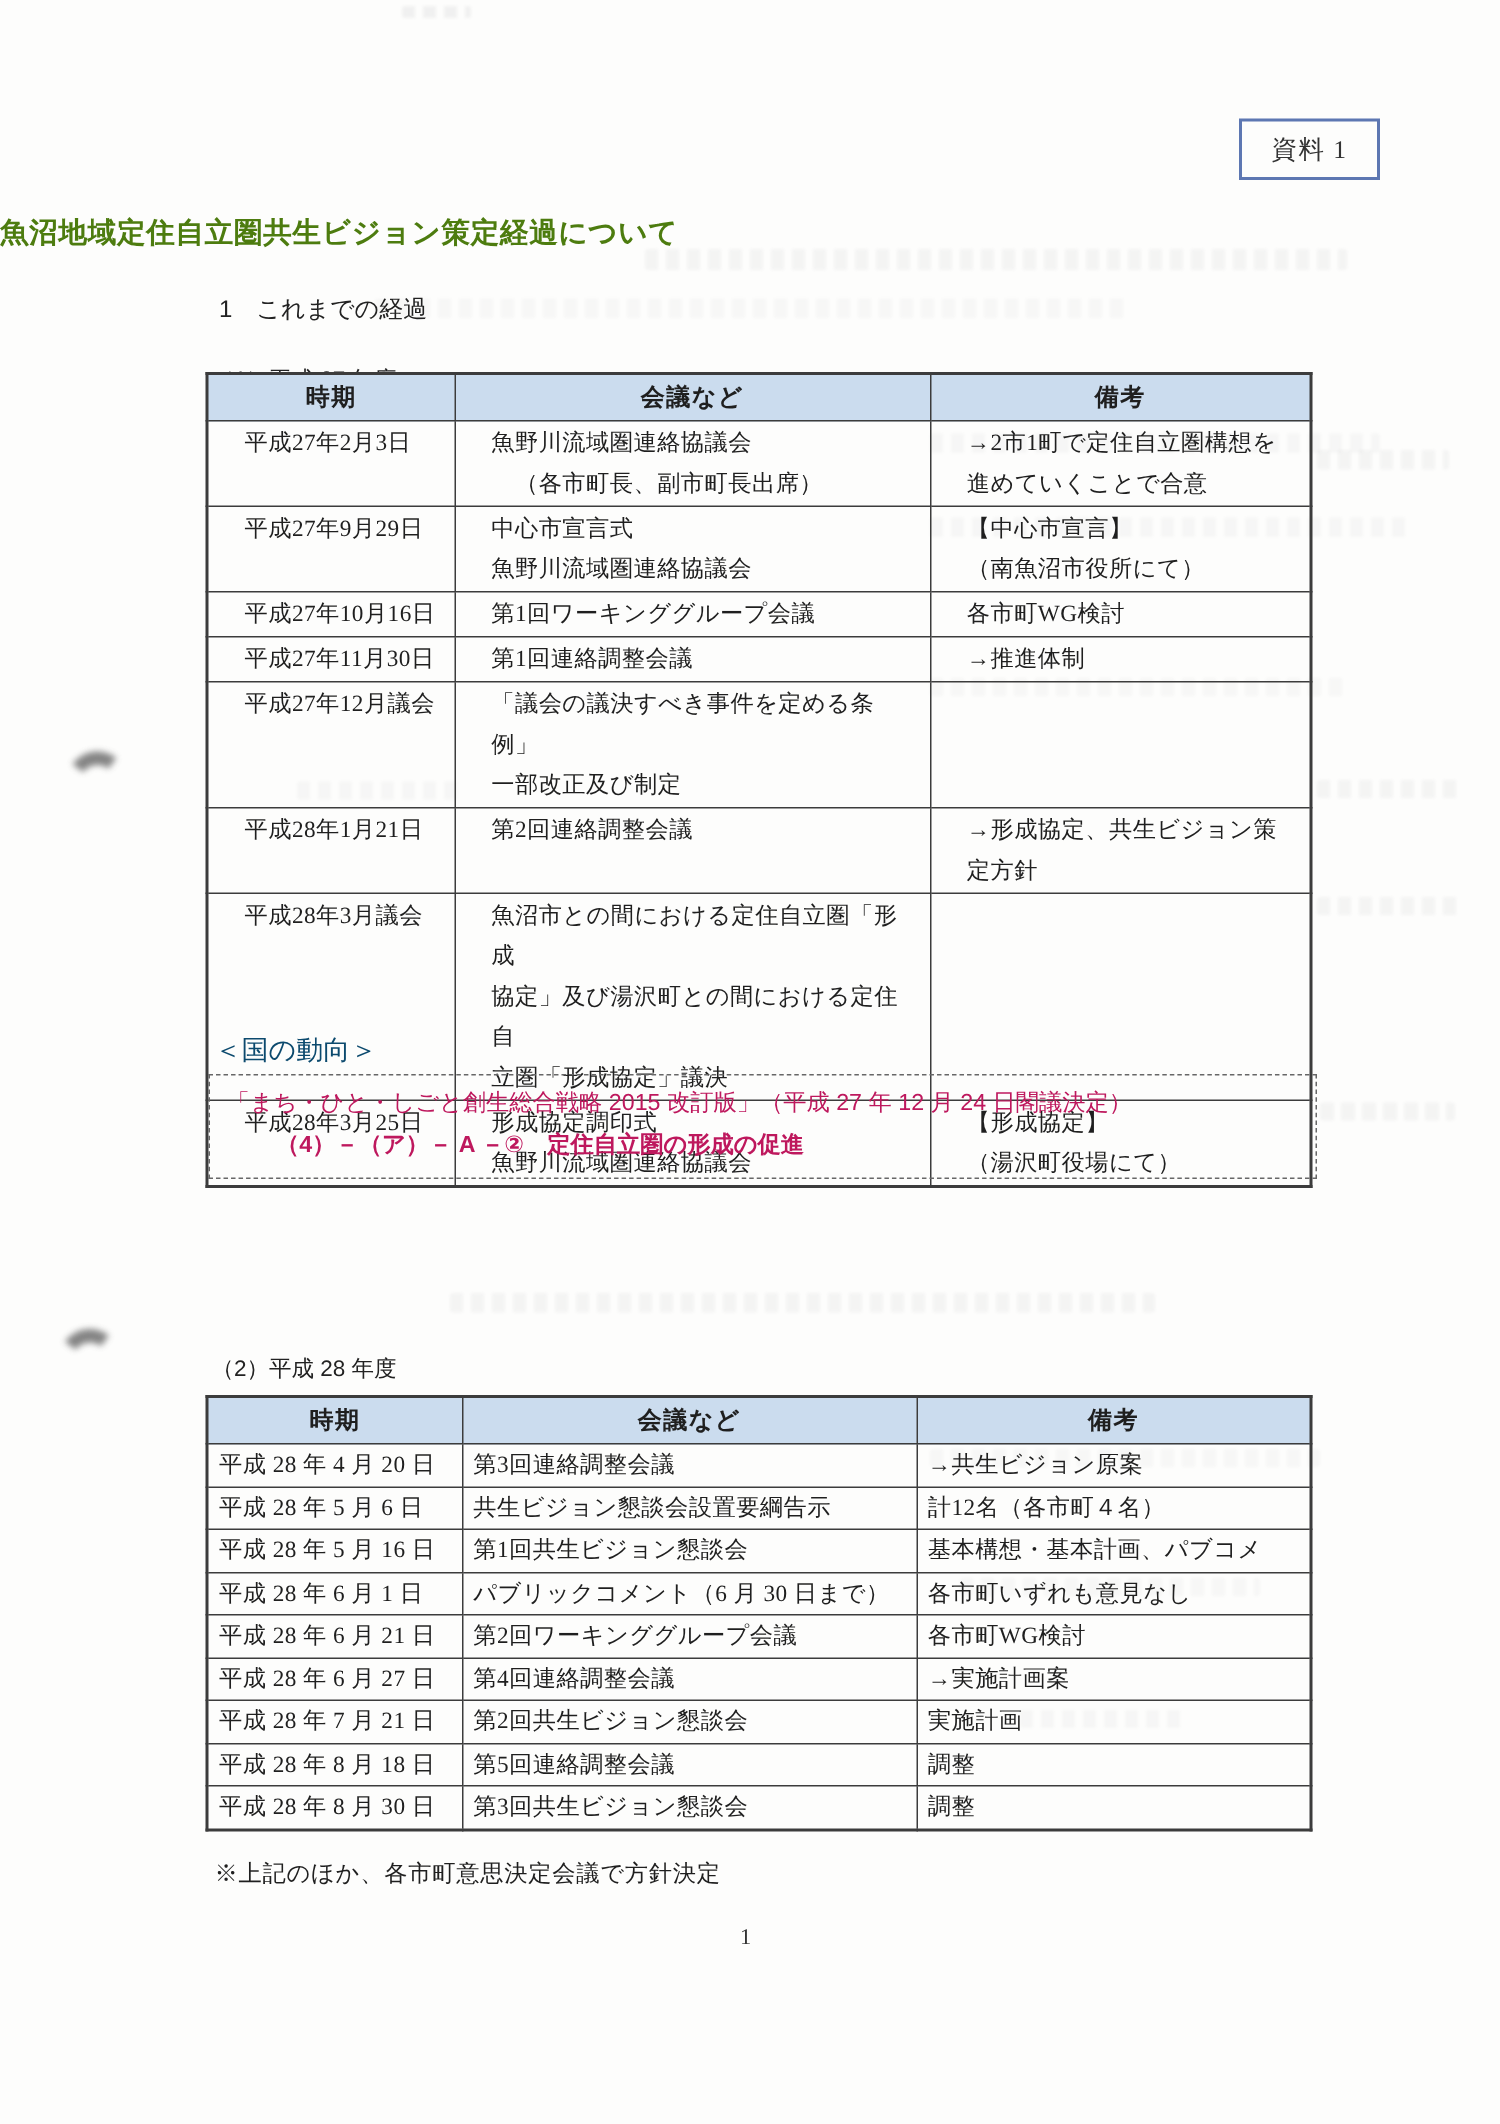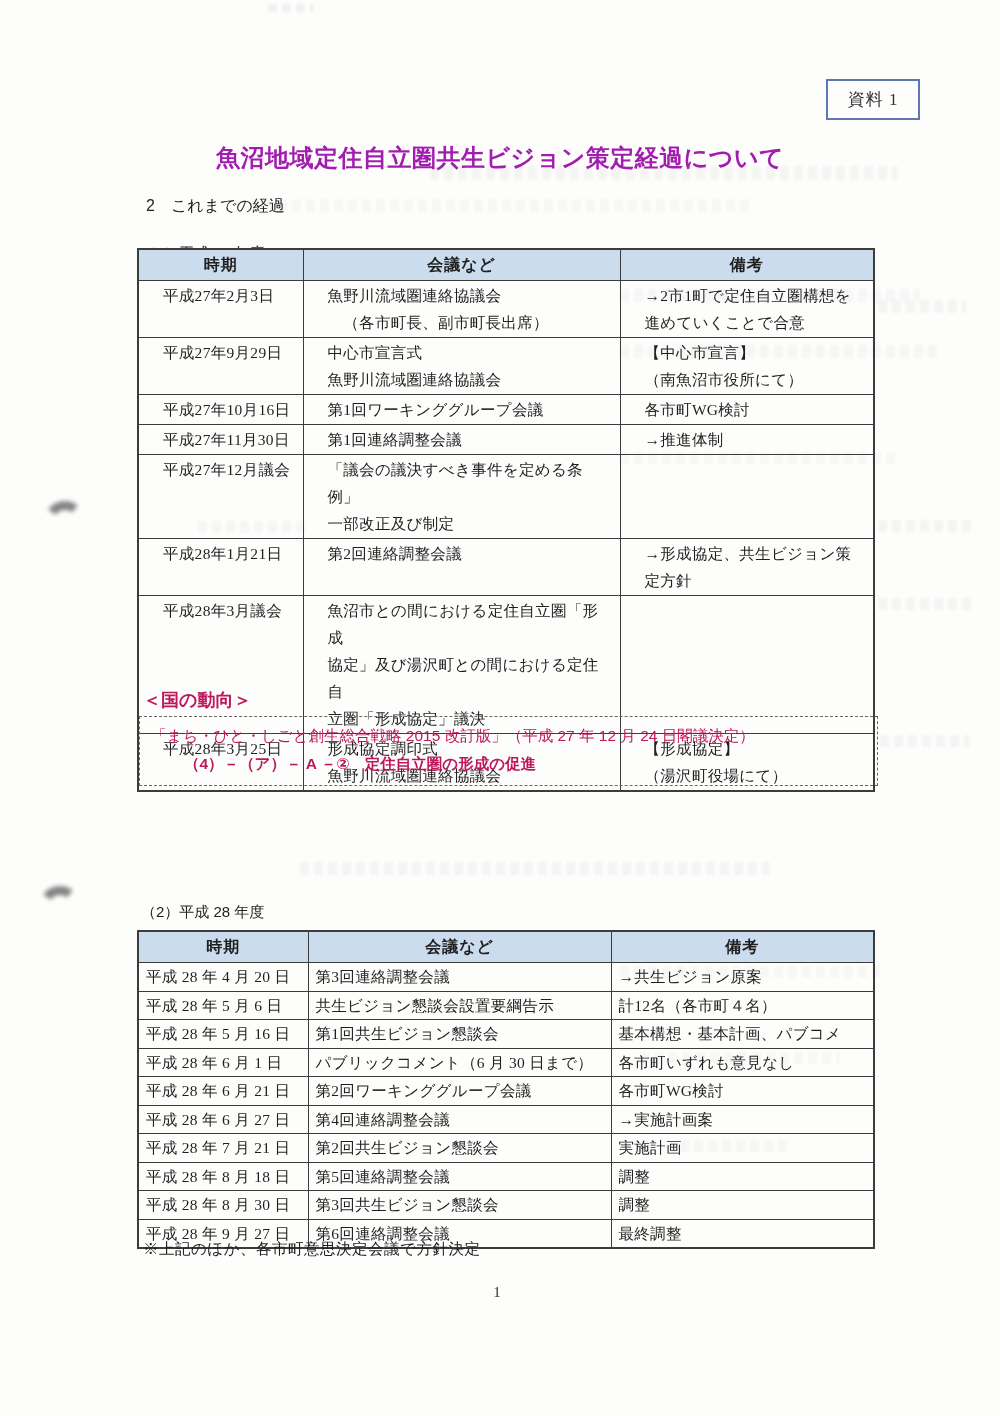--- a/index.html
+++ b/index.html
@@ -33,40 +33,40 @@
   .doc-label{
     position:absolute;left:826px;top:51px;width:94px;height:41px;
     box-sizing:border-box;
     border:2px solid var(--label-box-border,#5d77b2);
     display:flex;align-items:center;justify-content:center;
     font-size:17px;letter-spacing:1px;color:#333;margin-top:28px;
   }
   
   .title{
     position:absolute;left:0;right:0;top:142px;
-    text-align:center;
-    font-family:"Liberation Sans","DejaVu Sans",sans-serif;
-    font-weight:bold;font-size:24px;letter-spacing:.5px;color:#a21caf;
+    text-align:left;
+    font-family:"Liberation Sans","DejaVu Sans",sans-serif;
+    font-weight:bold;font-size:19px;letter-spacing:.5px;color:#4d7c0f;
   }
   .h-sec{
     position:absolute;left:146px;top:196px;
     font-family:"Liberation Sans","DejaVu Sans",sans-serif;
     font-size:16px;color:#222;
   }
   .h-sub{
     position:absolute;
     font-family:"Liberation Sans","DejaVu Sans",sans-serif;
     font-size:15px;color:#222;
   }
   .h-sub.h27{left:141px;top:224px;margin-top:20px;}
   .h-sub.h28{left:141px;top:903px;}
   .h-national{
     position:absolute;left:143px;top:688px;
     font-family:"Liberation Sans","DejaVu Sans",sans-serif;
-    font-weight:bold;font-size:18px;color:#be185d;
+    font-weight:normal;font-size:18px;color:#0c4a6e;
   }
   
   table.sched{
     position:absolute;left:137px;width:736px;
     border-collapse:collapse;table-layout:fixed;
     border:2px solid var(--table-border,#3c3c3c);
     background:transparent;
   }
   table.sched th,table.sched td{border:1px solid var(--table-border,#3c3c3c);}
   table.sched th{
@@ -128,21 +128,21 @@
   <div class="sm" style="left:300px;top:862px;width:470px;height:13px;"></div>
   <div class="sm" style="left:620px;top:966px;width:260px;height:12px;opacity:.07;"></div>
   <div class="sm" style="left:640px;top:1052px;width:200px;height:12px;opacity:.07;"></div>
   <div class="sm" style="left:680px;top:1140px;width:112px;height:12px;opacity:.08;"></div>
 
   <div class="doc-label">
     <span>資料 1</span>
   </div>
 
   <div class="title">魚沼地域定住自立圏共生ビジョン策定経過について</div>
-  <div class="h-sec">2　これまでの経過</div>
+  <div class="h-sec">1　これまでの経過</div>
   <div class="h-sub h27">（1）平成 27 年度</div>
 
   <table class="sched" id="table-h27">
     <colgroup>
         <col class="c-time">
         <col class="c-meet">
         <col class="c-note">
       </colgroup>
     <thead>
       <tr>
@@ -263,24 +263,19 @@
         <tr>
           <td>平成 28 年 8 月 18 日</td>
           <td>第5回連絡調整会議</td>
           <td>調整</td>
         </tr>
         <tr>
           <td>平成 28 年 8 月 30 日</td>
           <td>第3回共生ビジョン懇談会</td>
           <td>調整</td>
         </tr>
-        <tr>
-          <td>平成 28 年 9 月 27 日</td>
-          <td>第6回連絡調整会議</td>
-          <td>最終調整</td>
-        </tr>
       </tbody>
   </table>
 
   <div class="footnote">※上記のほか、各市町意思決定会議で方針決定</div>
   <div class="page-num">1</div>
 
 </div>
 
 </body></html>

